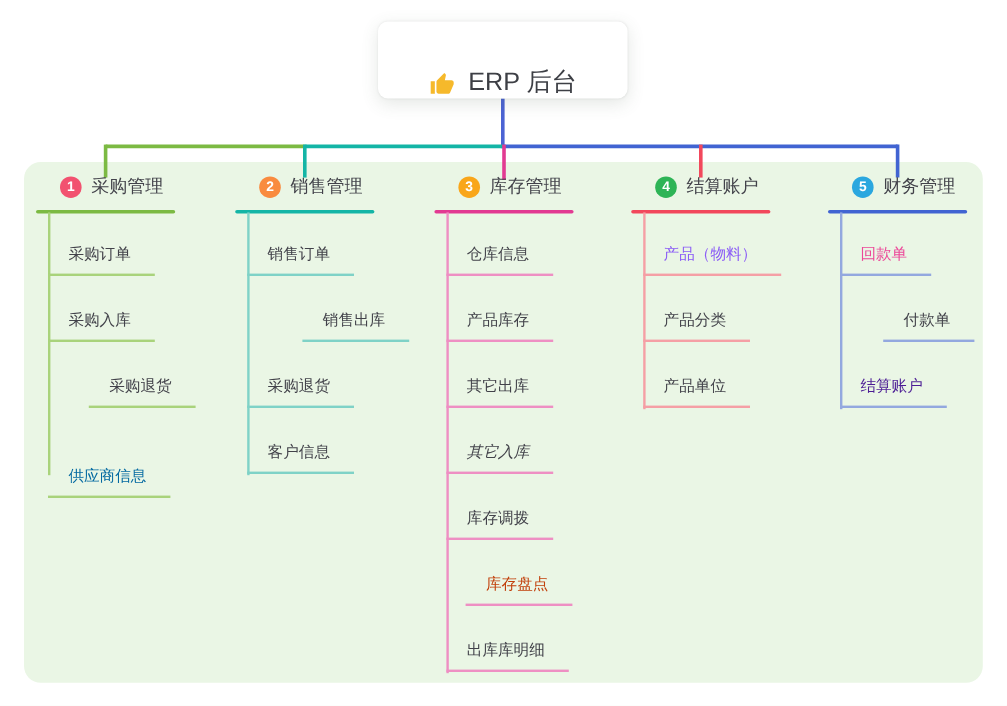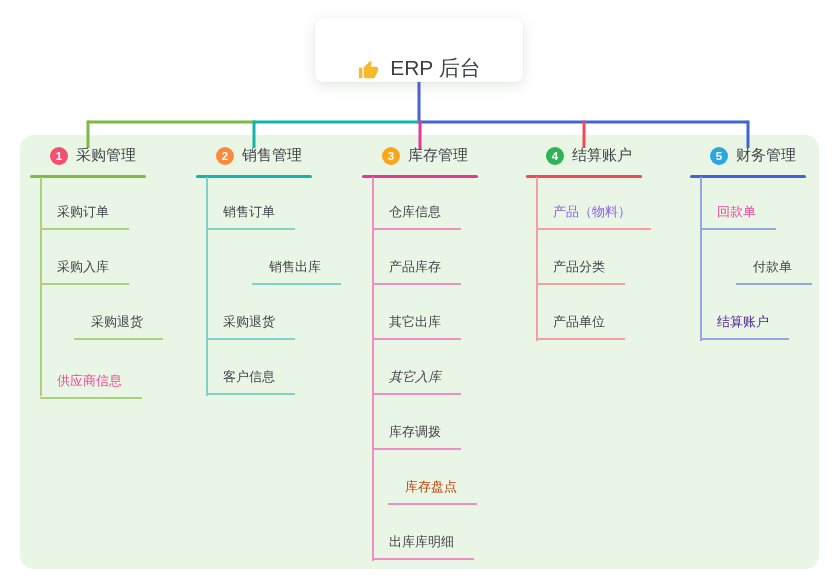--- a/index.html
+++ b/index.html
@@ -67,21 +67,21 @@
       <div class="branch" style="left: 30px;">
         <div class="branch-title" style="color: rgb(66, 66, 74);">
           <span class="badge" style="background: rgb(242, 82, 112);">1</span>
           <span>采购管理</span>
         </div>
         <div class="branch-underline" style="background: rgb(124, 186, 67);"></div>
         <div class="branch-vline" style="background: rgb(169, 211, 123); height: 219px;"></div>
         <div class="child" style="top: 204px; border-bottom-color: rgb(169, 211, 123); color: rgb(66, 66, 74);"><span>采购订单</span></div>
         <div class="child" style="top: 259px; border-bottom-color: rgb(169, 211, 123); color: rgb(66, 66, 74);"><span>采购入库</span></div>
         <div class="child" style="top: 314px; border-bottom-color: rgb(169, 211, 123); color: rgb(66, 66, 74); margin-left: 34px;"><span>采购退货</span></div>
-        <div class="child" style="top: 373px; border-bottom-color: rgb(169, 211, 123); color: #ec4899;"><span>供应商信息</span></div>
+        <div class="child" style="top: 389px; border-bottom-color: rgb(169, 211, 123); color: #0369a1;"><span>供应商信息</span></div>
       </div>
       <div class="branch" style="left: 196px;">
         <div class="branch-title" style="color: rgb(66, 66, 74);">
           <span class="badge" style="background: rgb(249, 139, 63);">2</span>
           <span>销售管理</span>
         </div>
         <div class="branch-underline" style="background: rgb(20, 181, 166);"></div>
         <div class="branch-vline" style="background: rgb(127, 210, 199); height: 219px;"></div>
         <div class="child" style="top: 204px; border-bottom-color: rgb(127, 210, 199); color: rgb(66, 66, 74); text-align: center;"><span>销售订单</span></div>
         <div class="child" style="top: 259px; border-bottom-color: rgb(127, 210, 199); color: rgb(66, 66, 74); margin-left: 46px;"><span>销售出库</span></div>

